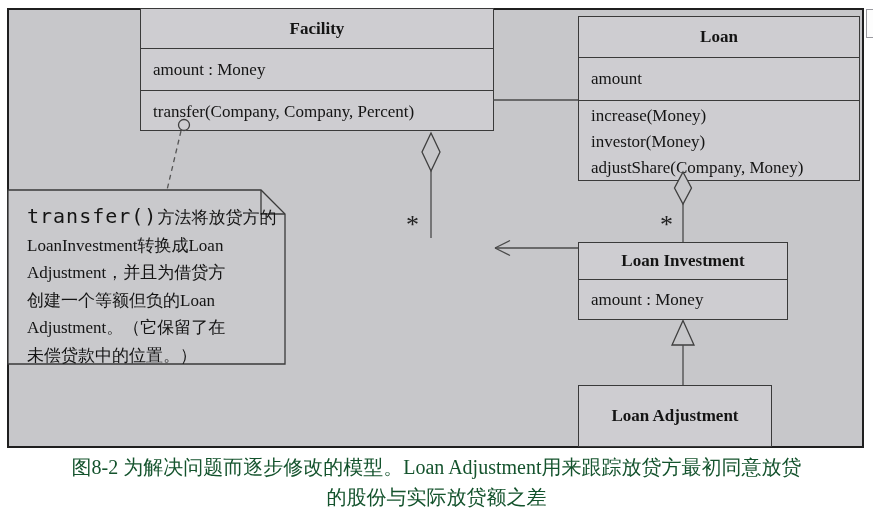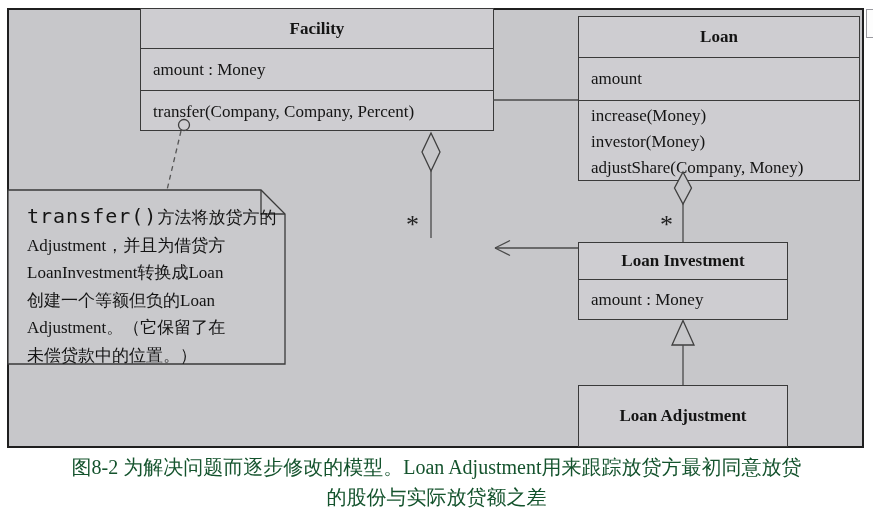--- a/index.html
+++ b/index.html
@@ -70,21 +70,21 @@
   </div>
 
 
   <div class="uml-class" style="left:578px;top:242px;width:210px;height:78px;">
     <div class="uml-title" style="height:36px;">Loan Investment</div>
     <div class="uml-compartment" style="height:41px;">
       <div class="member">amount : Money</div>
     </div>
   </div>
 
-  <div class="uml-class" style="left:578px;top:385px;width:210px;height:62px;">
+  <div class="uml-class" style="left:578px;top:385px;width:194px;height:62px;">
     <div class="uml-title" style="height:60px;">Loan Adjustment</div>
   </div>
 
   <svg class="svg-overlay" viewBox="0 0 873 513" xmlns="http://www.w3.org/2000/svg">
 
     <path d="M8,190 L261,190 L285,214 L285,364 L8,364 Z" fill="#c9c9cc" stroke="#3a3a3a" stroke-width="1.3"></path>
     <path d="M261,190 L261,214 L285,214" fill="none" stroke="#3a3a3a" stroke-width="1.3"></path>
 
     <line x1="493" y1="100" x2="578" y2="100" stroke="#4a4a4a" stroke-width="1.5"></line>
 
@@ -100,22 +100,22 @@
 
     <polygon points="683,320.5 672,345 694,345" fill="#c7c7ca" stroke="#3f3f3f" stroke-width="1.3"></polygon>
     <line x1="683" y1="345" x2="683" y2="385" stroke="#4a4a4a" stroke-width="1.3"></line>
 
     <circle cx="184" cy="125" r="5.5" fill="#cecdd1" stroke="#3f3f3f" stroke-width="1.3"></circle>
     <line x1="181" y1="131" x2="167" y2="190" stroke="#555555" stroke-width="1.3" stroke-dasharray="5,4"></line>
   </svg>
 
   <div class="note-text">
     <div><span class="code">transfer()</span><span>方法将放贷方的</span></div>
+    <div>LoanInvestment转换成Loan</div>
     <div>Adjustment，并且为借贷方</div>
-    <div>LoanInvestment转换成Loan</div>
     <div>创建一个等额但负的Loan</div>
     <div>Adjustment。（它保留了在</div>
     <div>未偿贷款中的位置。）</div>
   </div>
 
   <div class="mult" style="left:406px;top:212px;">*</div>
   <div class="mult" style="left:660px;top:212px;">*</div>
 
   <div class="cut-box"></div>
 

